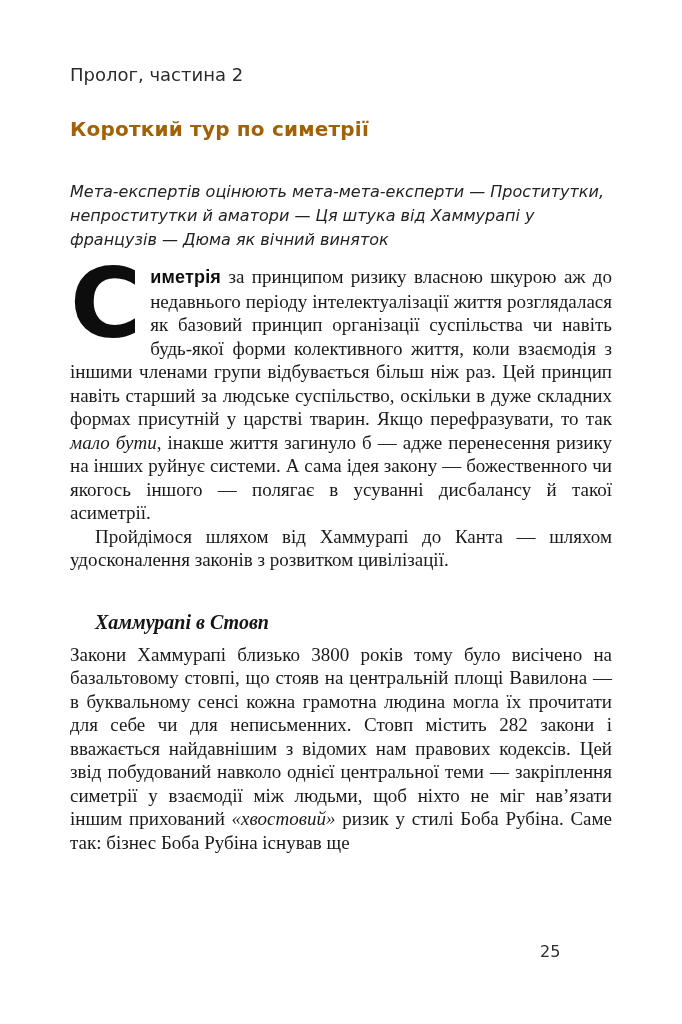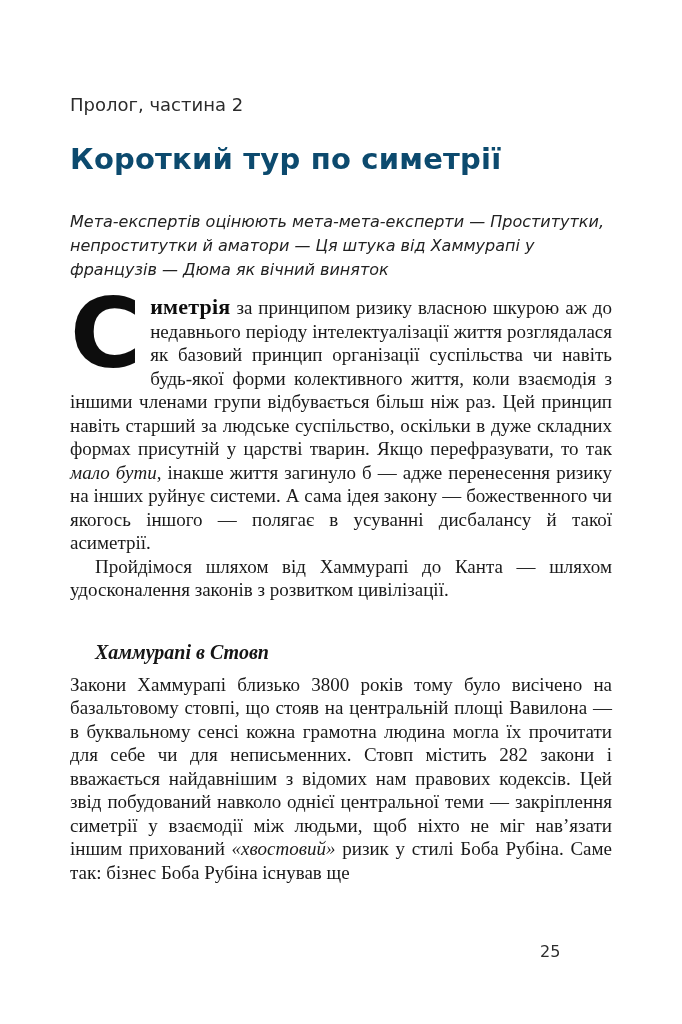--- a/index.html
+++ b/index.html
@@ -11,34 +11,34 @@
     position: relative;
     width: 682px;
     height: 1024px;
     background: #ffffff;
     box-sizing: border-box;
     padding: 0 70px;
     overflow: hidden;
     color: #1a1a1a;
   }
   .chapter-header {
-    padding-top: 94px;
+    padding-top: 64px;
     font-family: "DejaVu Sans", sans-serif;
     font-size: 18px;
     line-height: 22px;
     font-weight: 400;
     color: #2b2b2b;
   }
   .title {
     margin: 26px 0 0 0;
     font-family: "DejaVu Sans", sans-serif;
-    font-size: 29px;
+    font-size: 20px;
     line-height: 34px;
     font-weight: 700;
-    color: #0c4a6e;
+    color: #a16207;
     letter-spacing: 0.2px;
   }
   .epigraph {
     margin: 34px 0 0 0;
     font-family: "DejaVu Sans", sans-serif;
     font-style: italic;
     font-size: 16px;
     line-height: 24px;
     color: #222222;
   }
@@ -67,23 +67,23 @@
   .dropcap {
     float: left;
     font-family: "DejaVu Sans", sans-serif;
     font-weight: 700;
     font-size: 97px;
     line-height: 0.75;
     margin: 3px 9px 0 0;
     color: #0d0d0d;
   }
   .lead-word {
-    font-family: Liberation Serif, serif;
+    font-family: Liberation Sans, sans-serif;
     font-weight: 700;
-    font-size: 22px;
+    font-size: 18px;
     letter-spacing: 0.2px;
     color: #0d0d0d;
     margin-top: 28px;
   }
   .italic-phrase { font-style: italic; }
   .subheading {
     margin: 38px 0 0 25px;
     font-family: "Liberation Serif", serif;
     font-style: italic;
     font-weight: 700;

